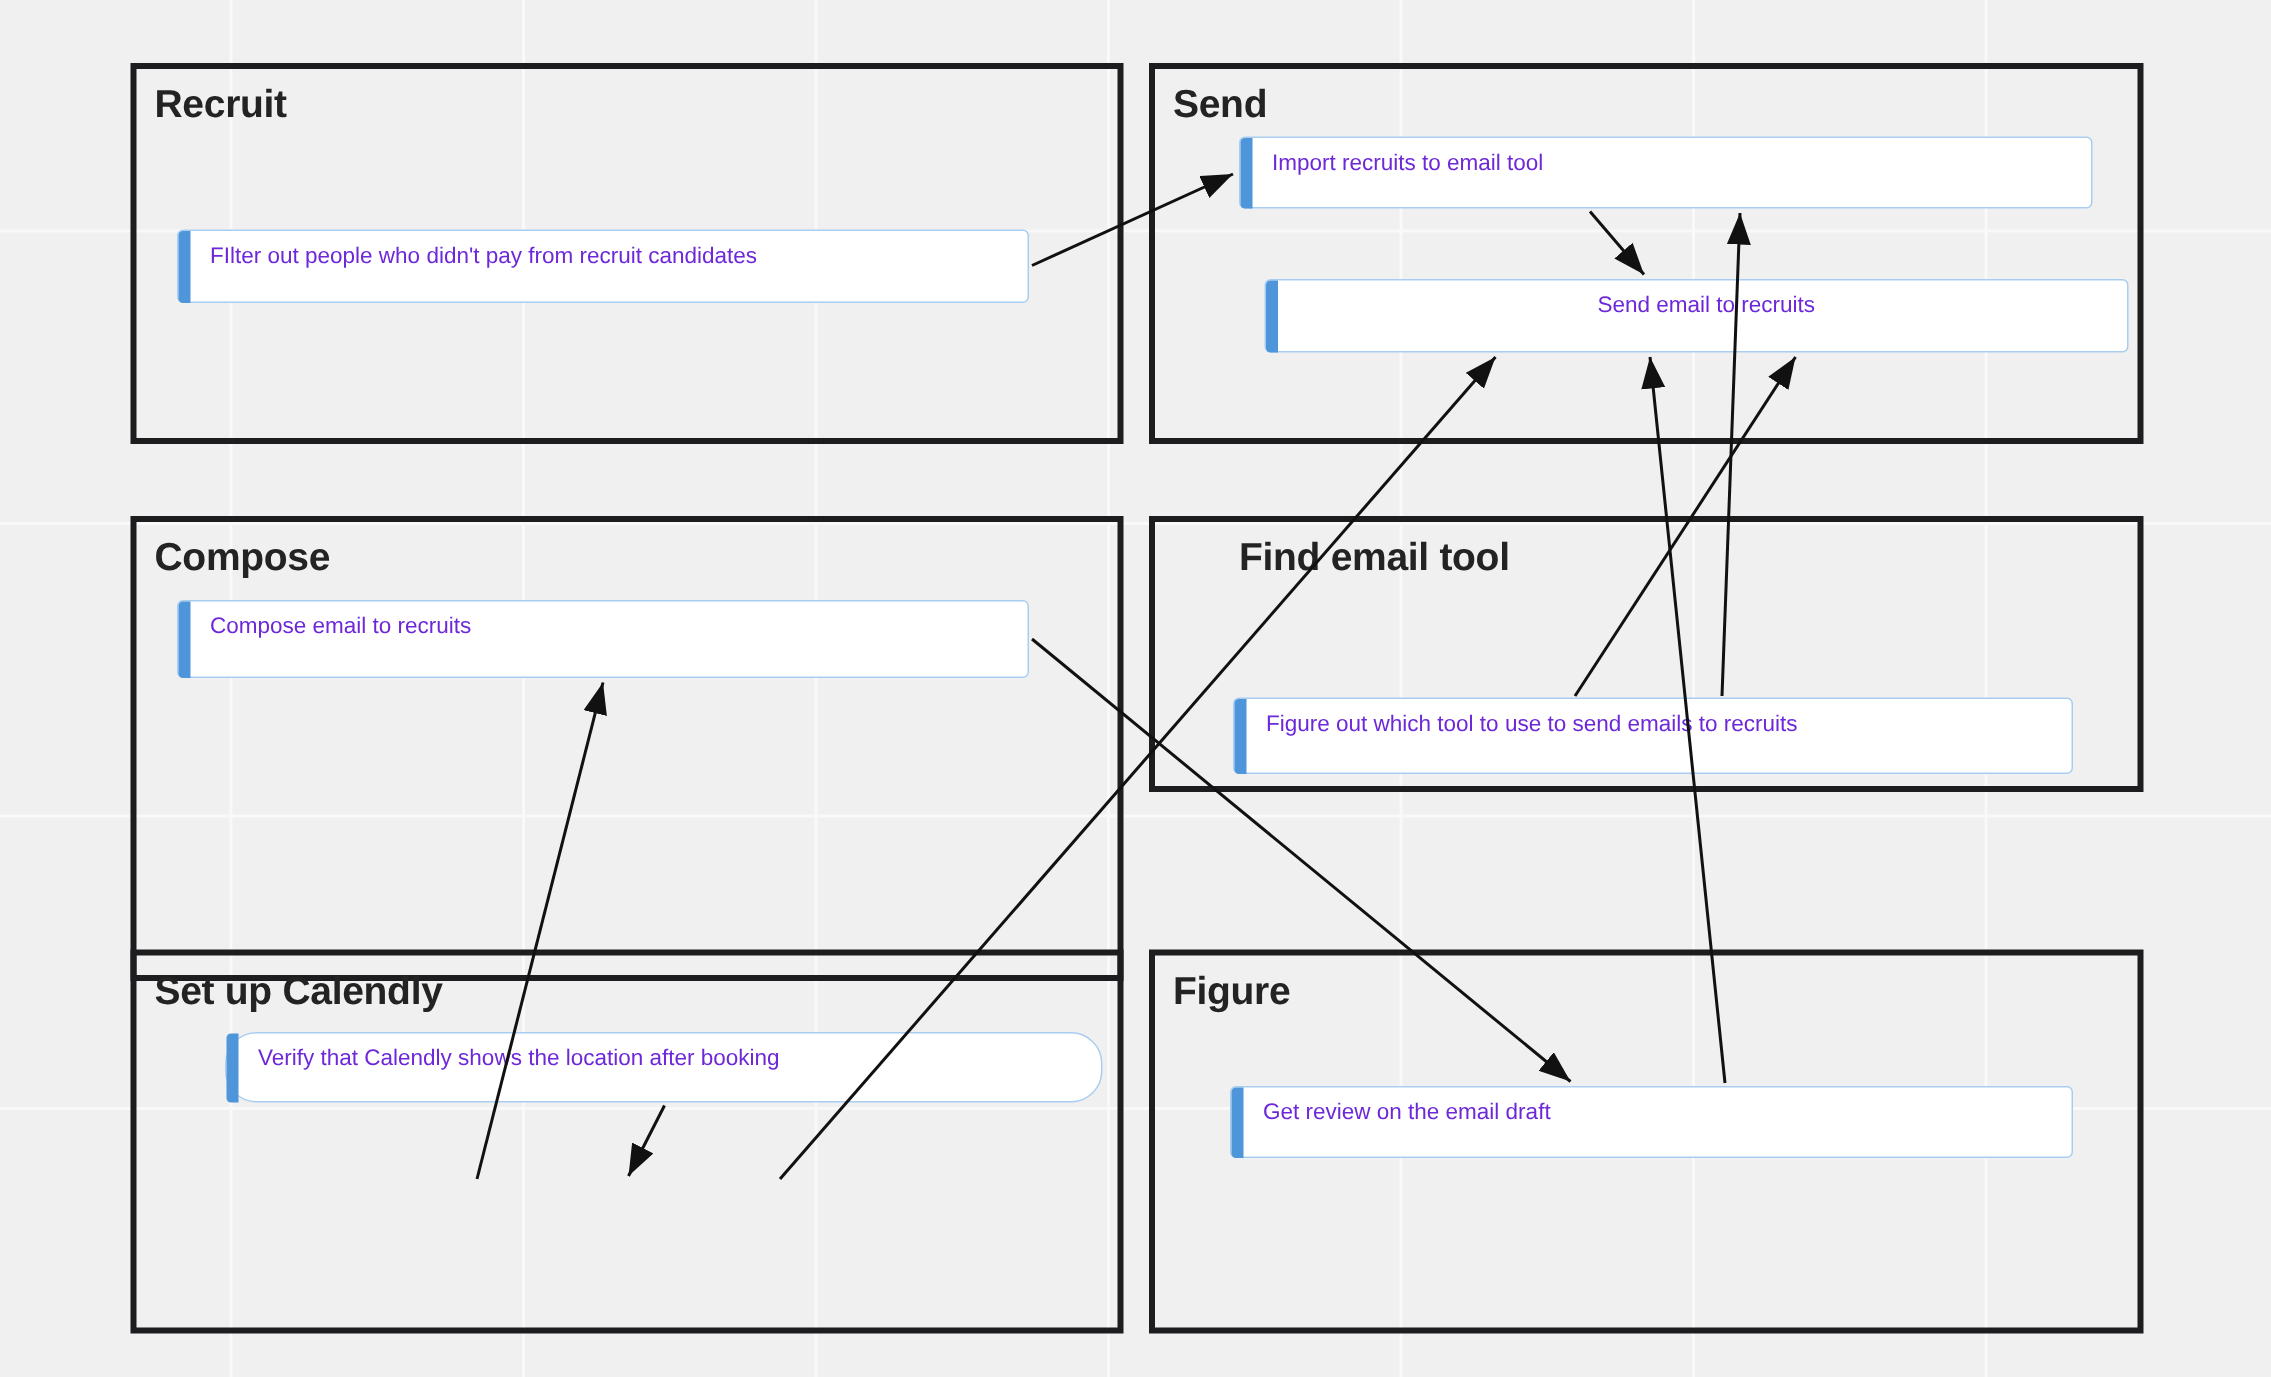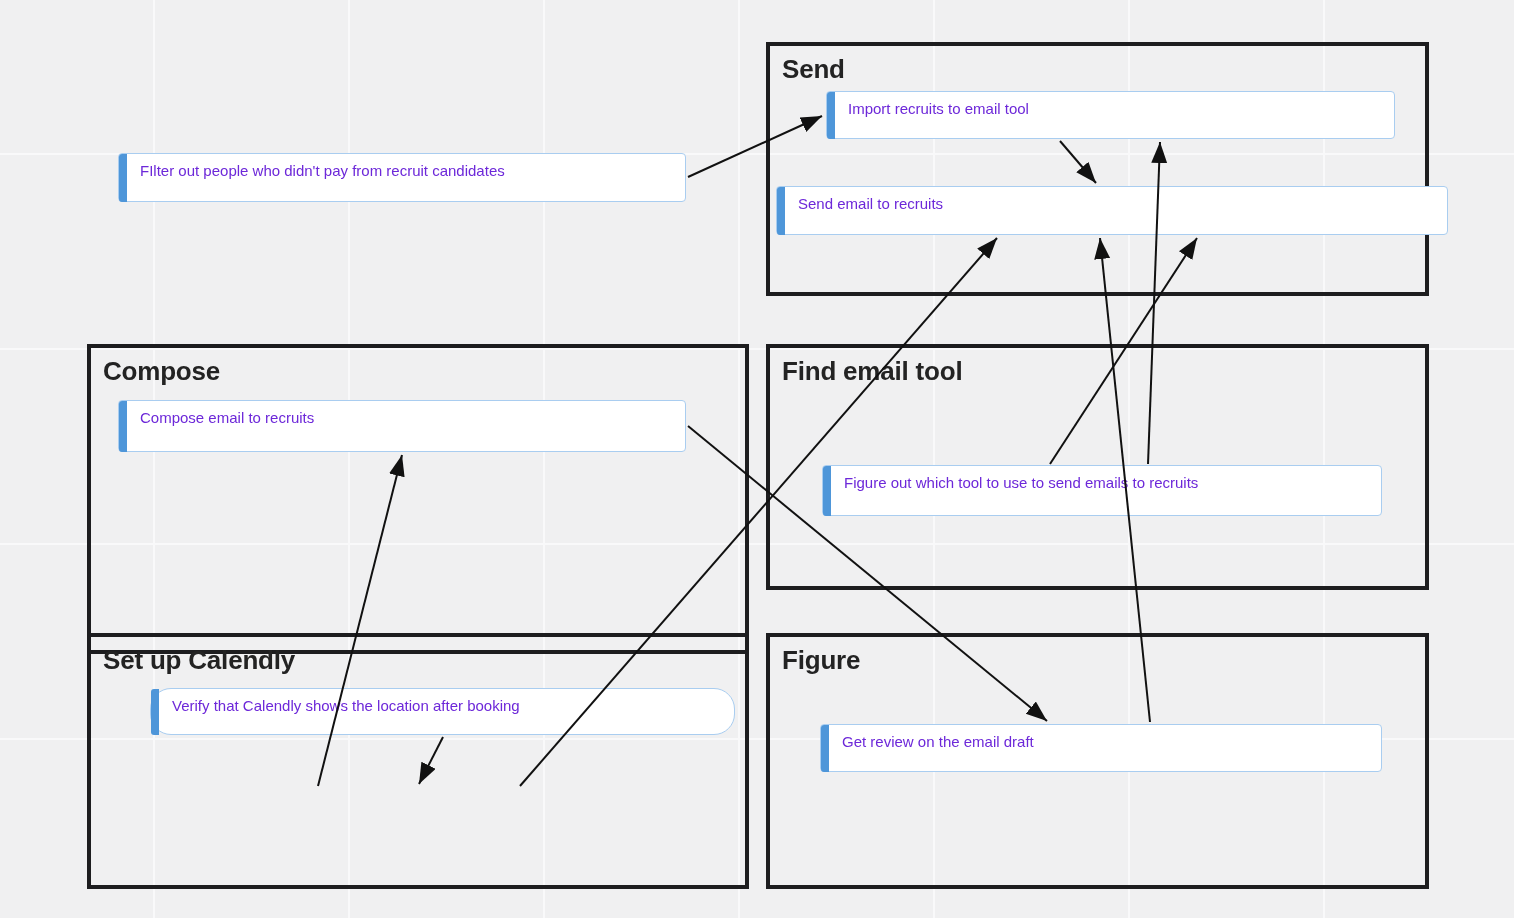--- a/index.html
+++ b/index.html
@@ -51,44 +51,47 @@
     font-size:15px;
     line-height:1.3;
     color:#6d28d9;
     white-space:nowrap;
     overflow:hidden;
   }
   
   .f-recruit {left:87px; top:42px; width:662px;height:254px;}
   .f-send    {left:766px;top:42px; width:663px;height:254px;}
   .f-compose {left:87px; top:344px;width:662px;height:310px;}
-  .f-find    {left:766px;top:344px;width:663px;height:246px;}
+  .f-find    {left:766px;top:344px;width:663px;height:184px;padding-left:44px;}
   .f-setup   {left:87px; top:633px;width:662px;height:256px;}
   .f-review  {left:766px;top:633px;width:663px;height:256px;}
   
   .c-filter   {left:118px;top:153px;width:568px;height:49px;}
   .c-import   {left:826px;top:91px; width:569px;height:48px;}
-  .c-sendemail{left:776px;top:186px;width:672px;height:49px;}
+  .c-sendemail{left:843px;top:186px;width:576px;height:49px;text-align:center;}
   .c-compose  {left:118px;top:400px;width:568px;height:52px;}
   .c-figure   {left:822px;top:465px;width:560px;height:51px;}
   .c-verify   {left:150px;top:688px;width:585px;height:47px;border-radius:21px;}
   .c-prepare  {left:135px;top:787px;width:567px;height:49px;}
   .c-getreview{left:820px;top:724px;width:562px;height:48px;}
   #arrow-layer{
     position:absolute;inset:0;
     width:1514px;height:918px;
     pointer-events:none;
   }
   #arrow-layer line{pointer-events:stroke;}
 </style>
 </head>
 <body>
 
 <div id="canvas">
 
+  <div class="frame f-recruit">
+    <span class="frame-title">Recruit</span>
+  </div>
   <div class="frame f-send">
     <span class="frame-title">Send</span>
   </div>
   <div class="frame f-compose">
     <span class="frame-title">Compose</span>
   </div>
   <div class="frame f-find">
     <span class="frame-title">Find email tool</span>
   </div>
   <div class="frame f-setup">

